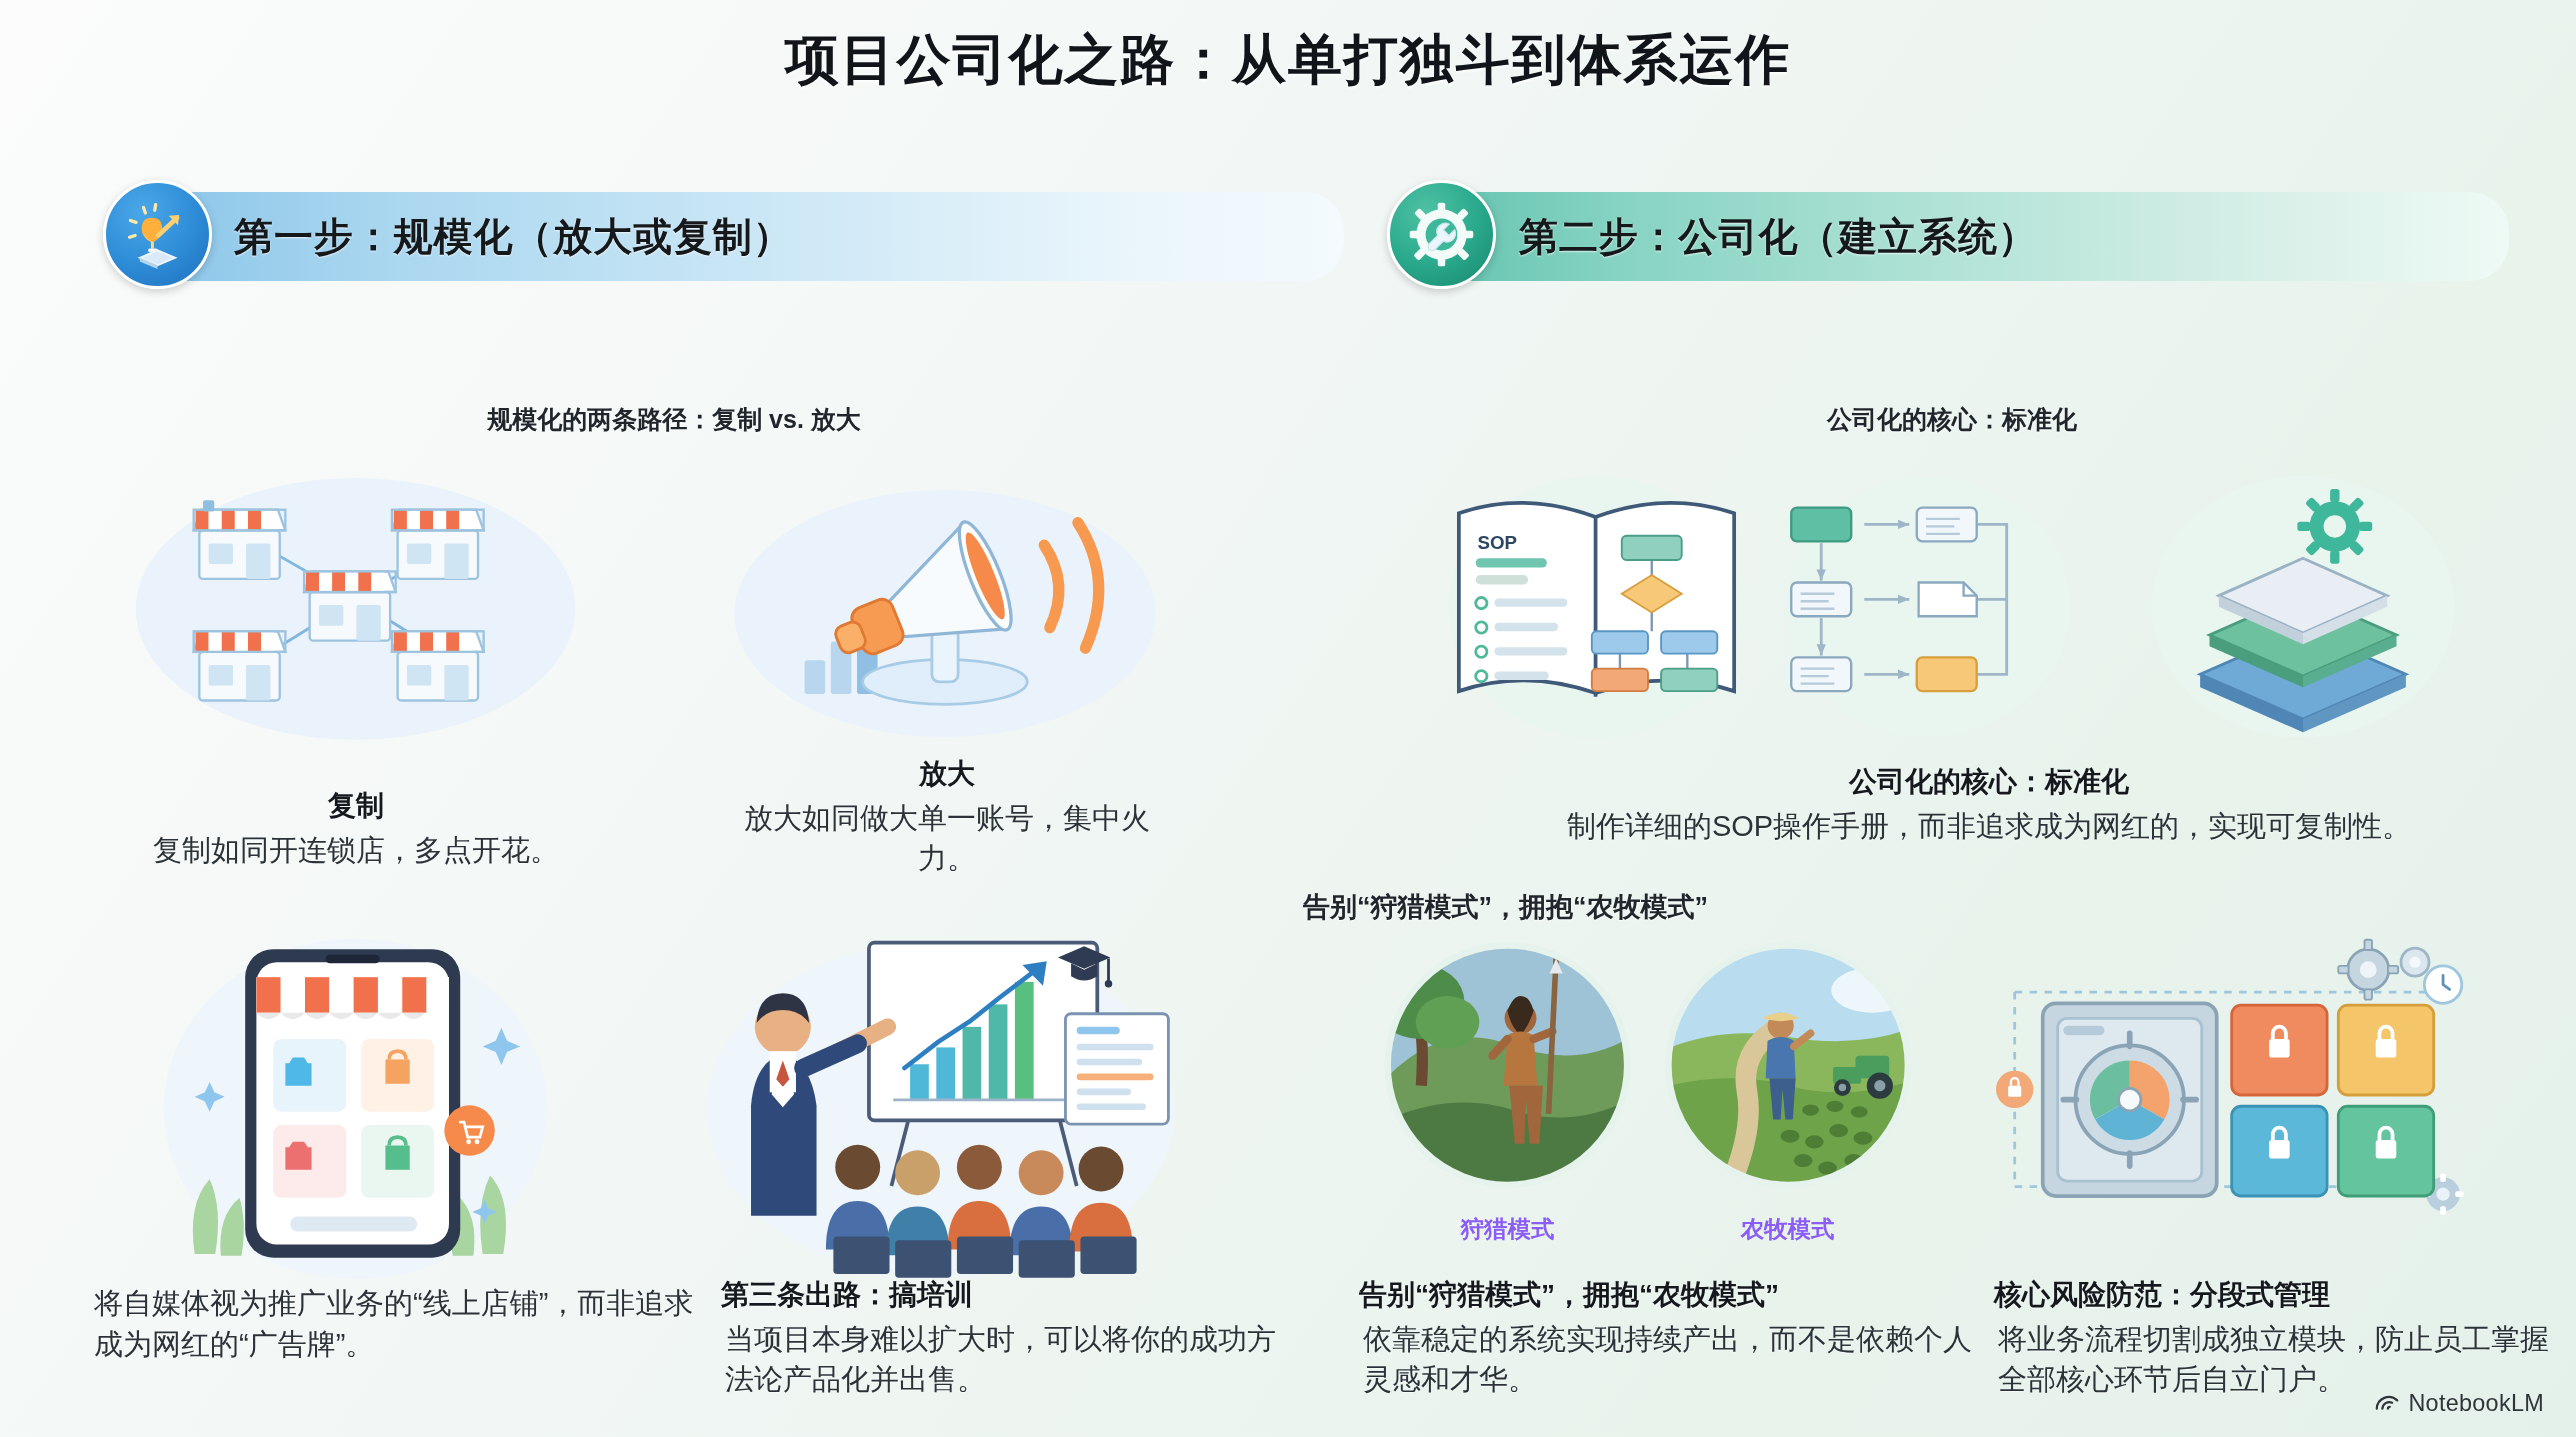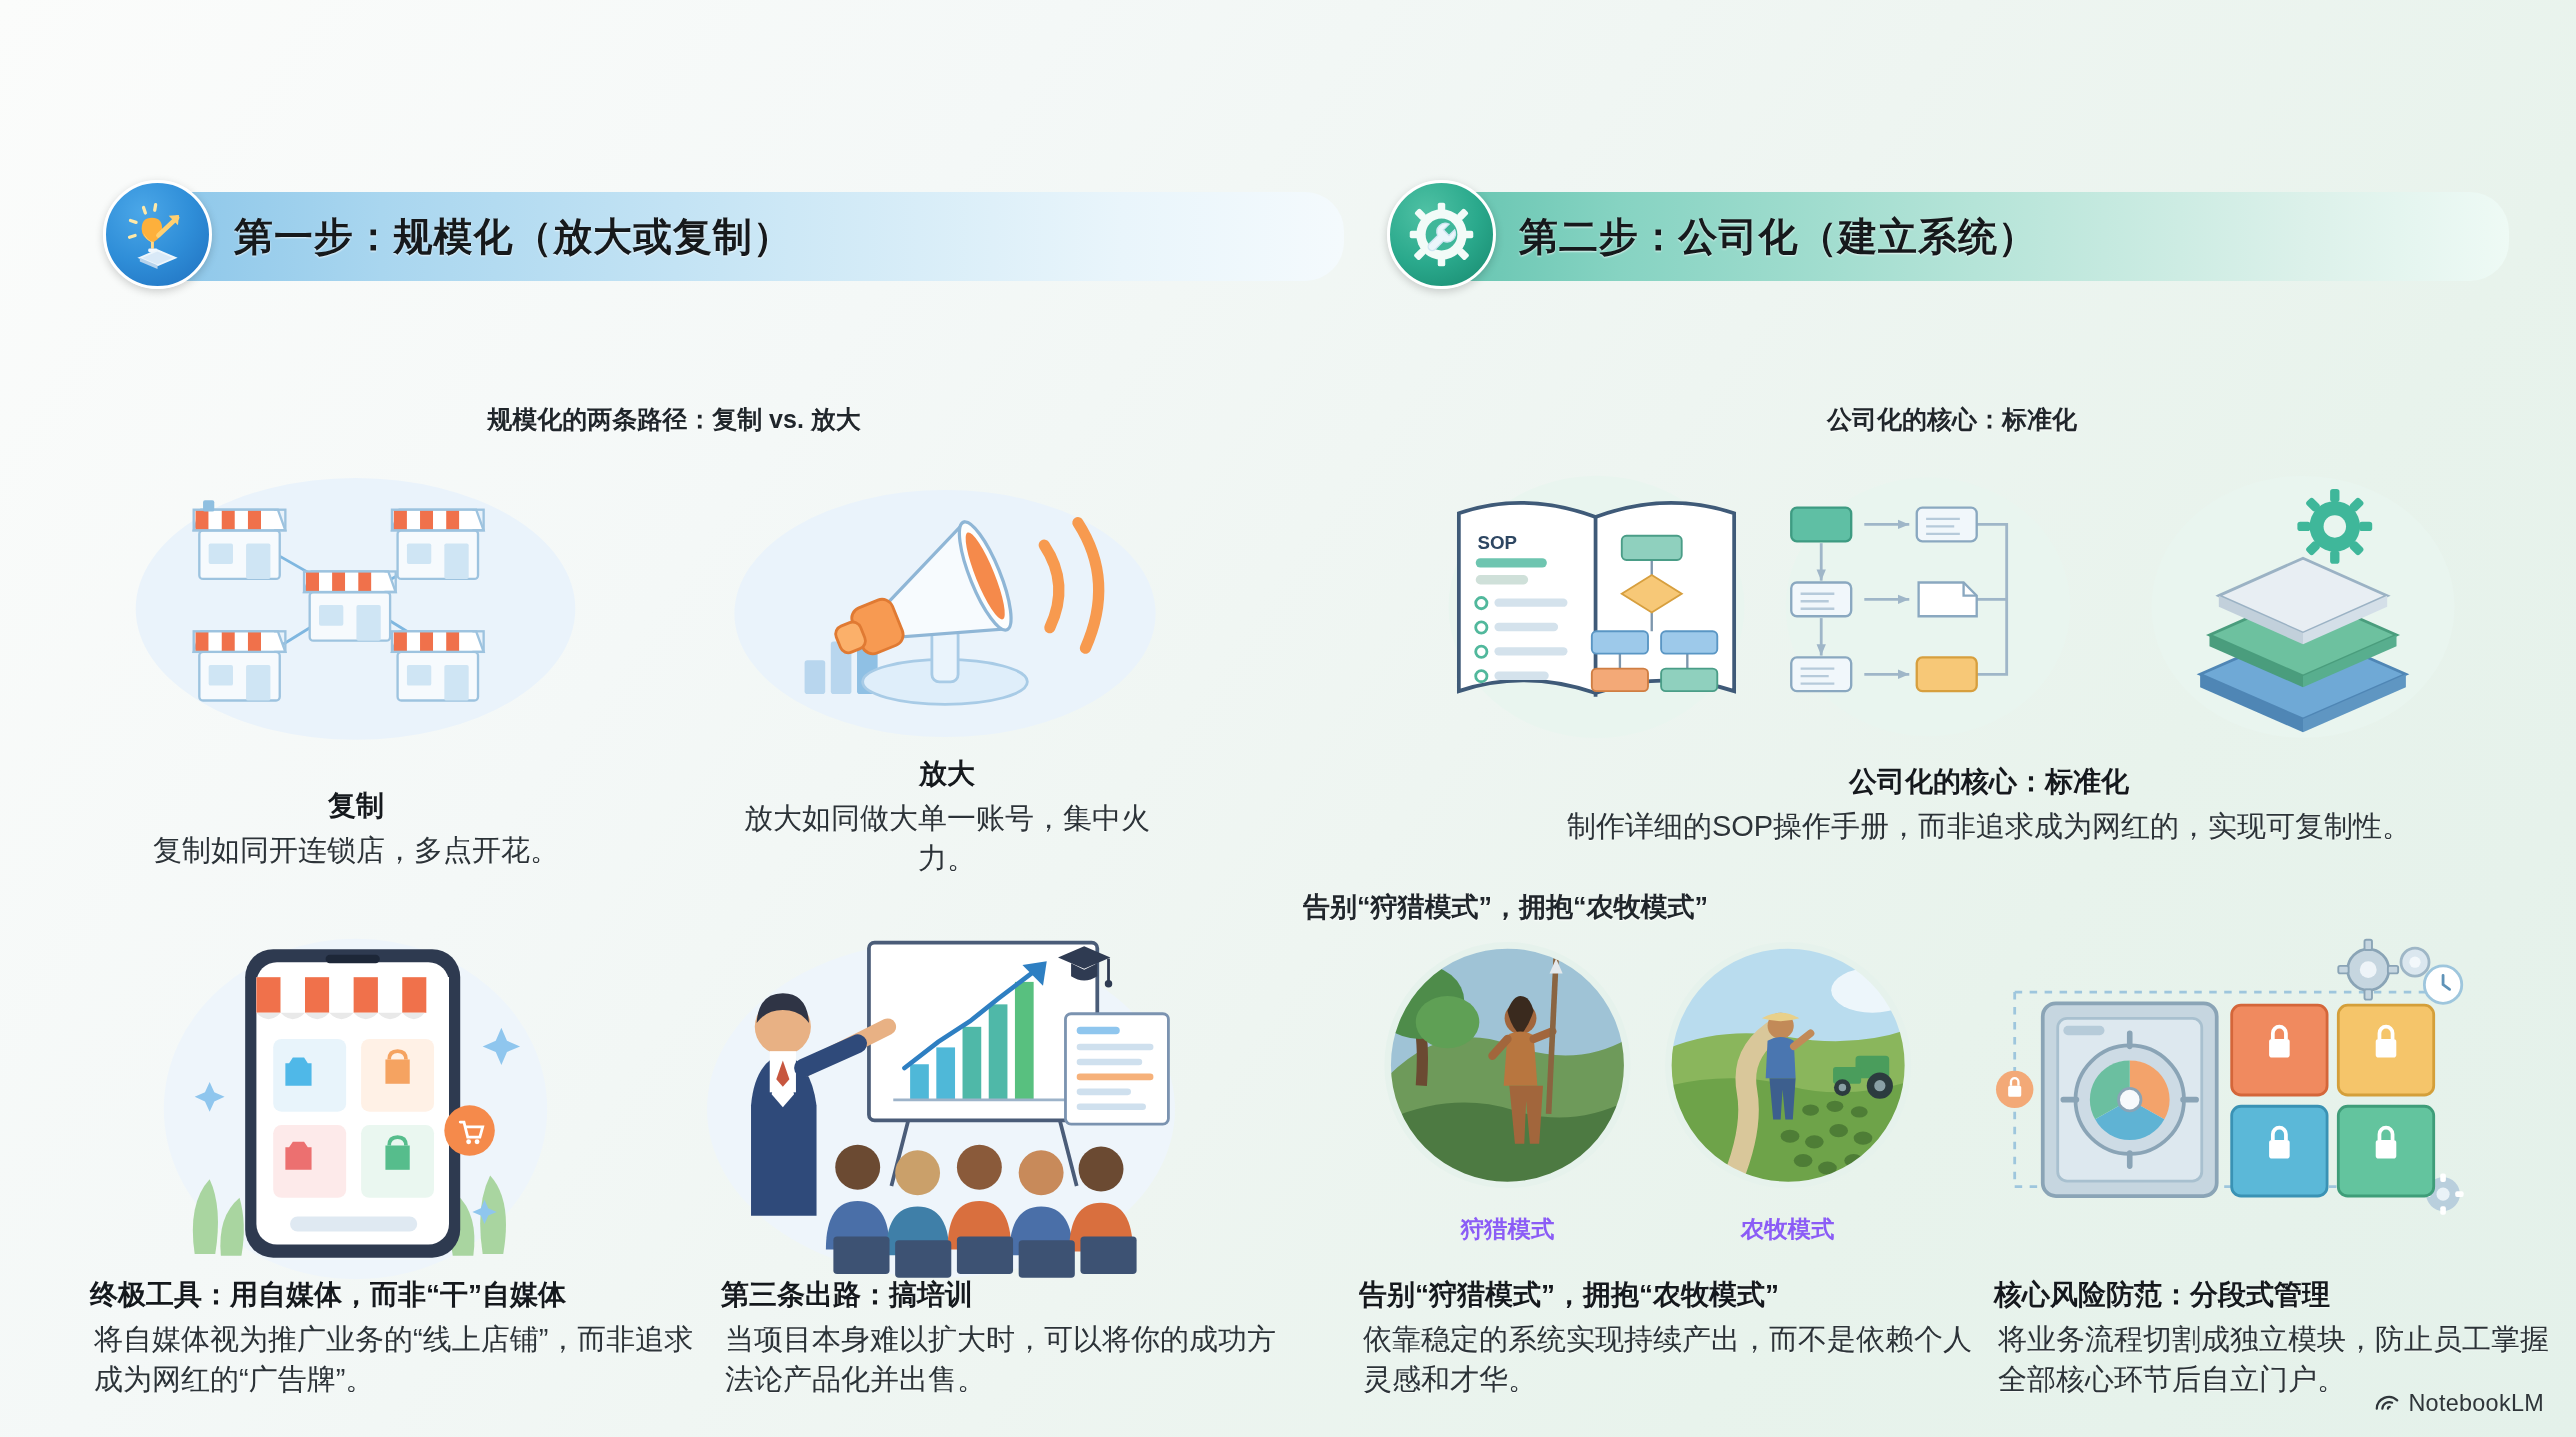--- a/index.html
+++ b/index.html
@@ -82,20 +82,21 @@
     display:flex;align-items:center;gap:8.4px;
     font-size:23.4px;color:#20262b;letter-spacing:0.3px;
     opacity:.92;
   }
 </style>
 </head>
 <body>
 
 <div class="page">
 
+  <div class="main-title">项目公司化之路：从单打独斗到体系运作</div>
 
   <div class="band band-left">
     <span class="band-title">第一步：规模化（放大或复制）</span>
   </div>
   <div class="badge badge-left">
     <svg width="69" height="69" viewBox="0 0 74 74">
       <g fill="none" stroke="#ffe9a8" stroke-width="3.5" stroke-linecap="round">
         <line x1="24" y1="14" x2="22" y2="8"></line>
         <line x1="14" y1="24" x2="8" y2="22"></line>
         <line x1="13" y1="38" x2="7" y2="40"></line>
@@ -392,21 +393,20 @@
         <rect x="150" y="336" width="60" height="40" rx="4"></rect>
         <rect x="216" y="340" width="60" height="40" rx="4"></rect>
         <rect x="282" y="336" width="60" height="40" rx="4"></rect>
         <rect x="348" y="340" width="60" height="40" rx="4"></rect>
         <rect x="414" y="336" width="60" height="40" rx="4"></rect>
       </g>
     </svg>
   </div>
 
   <div class="cap" style="left:90px;top:1279px;width:608px;">
-    <div class="cap-h">终极工具：用自媒体，而非“干”自媒体</div>
     <div class="cap-b">将自媒体视为推广业务的“线上店铺”，而非追求成为网红的“广告牌”。</div>
   </div>
   <div class="cap" style="left:721px;top:1279px;width:562px;">
     <div class="cap-h">第三条出路：搞培训</div>
     <div class="cap-b">当项目本身难以扩大时，可以将你的成功方法论产品化并出售。</div>
   </div>
 
   <div class="sec-label" style="left:1395px;top:403px;width:1114px;text-align:center;">公司化的核心：标准化</div>
 
   <div class="art" style="left:1442px;top:457px;">

